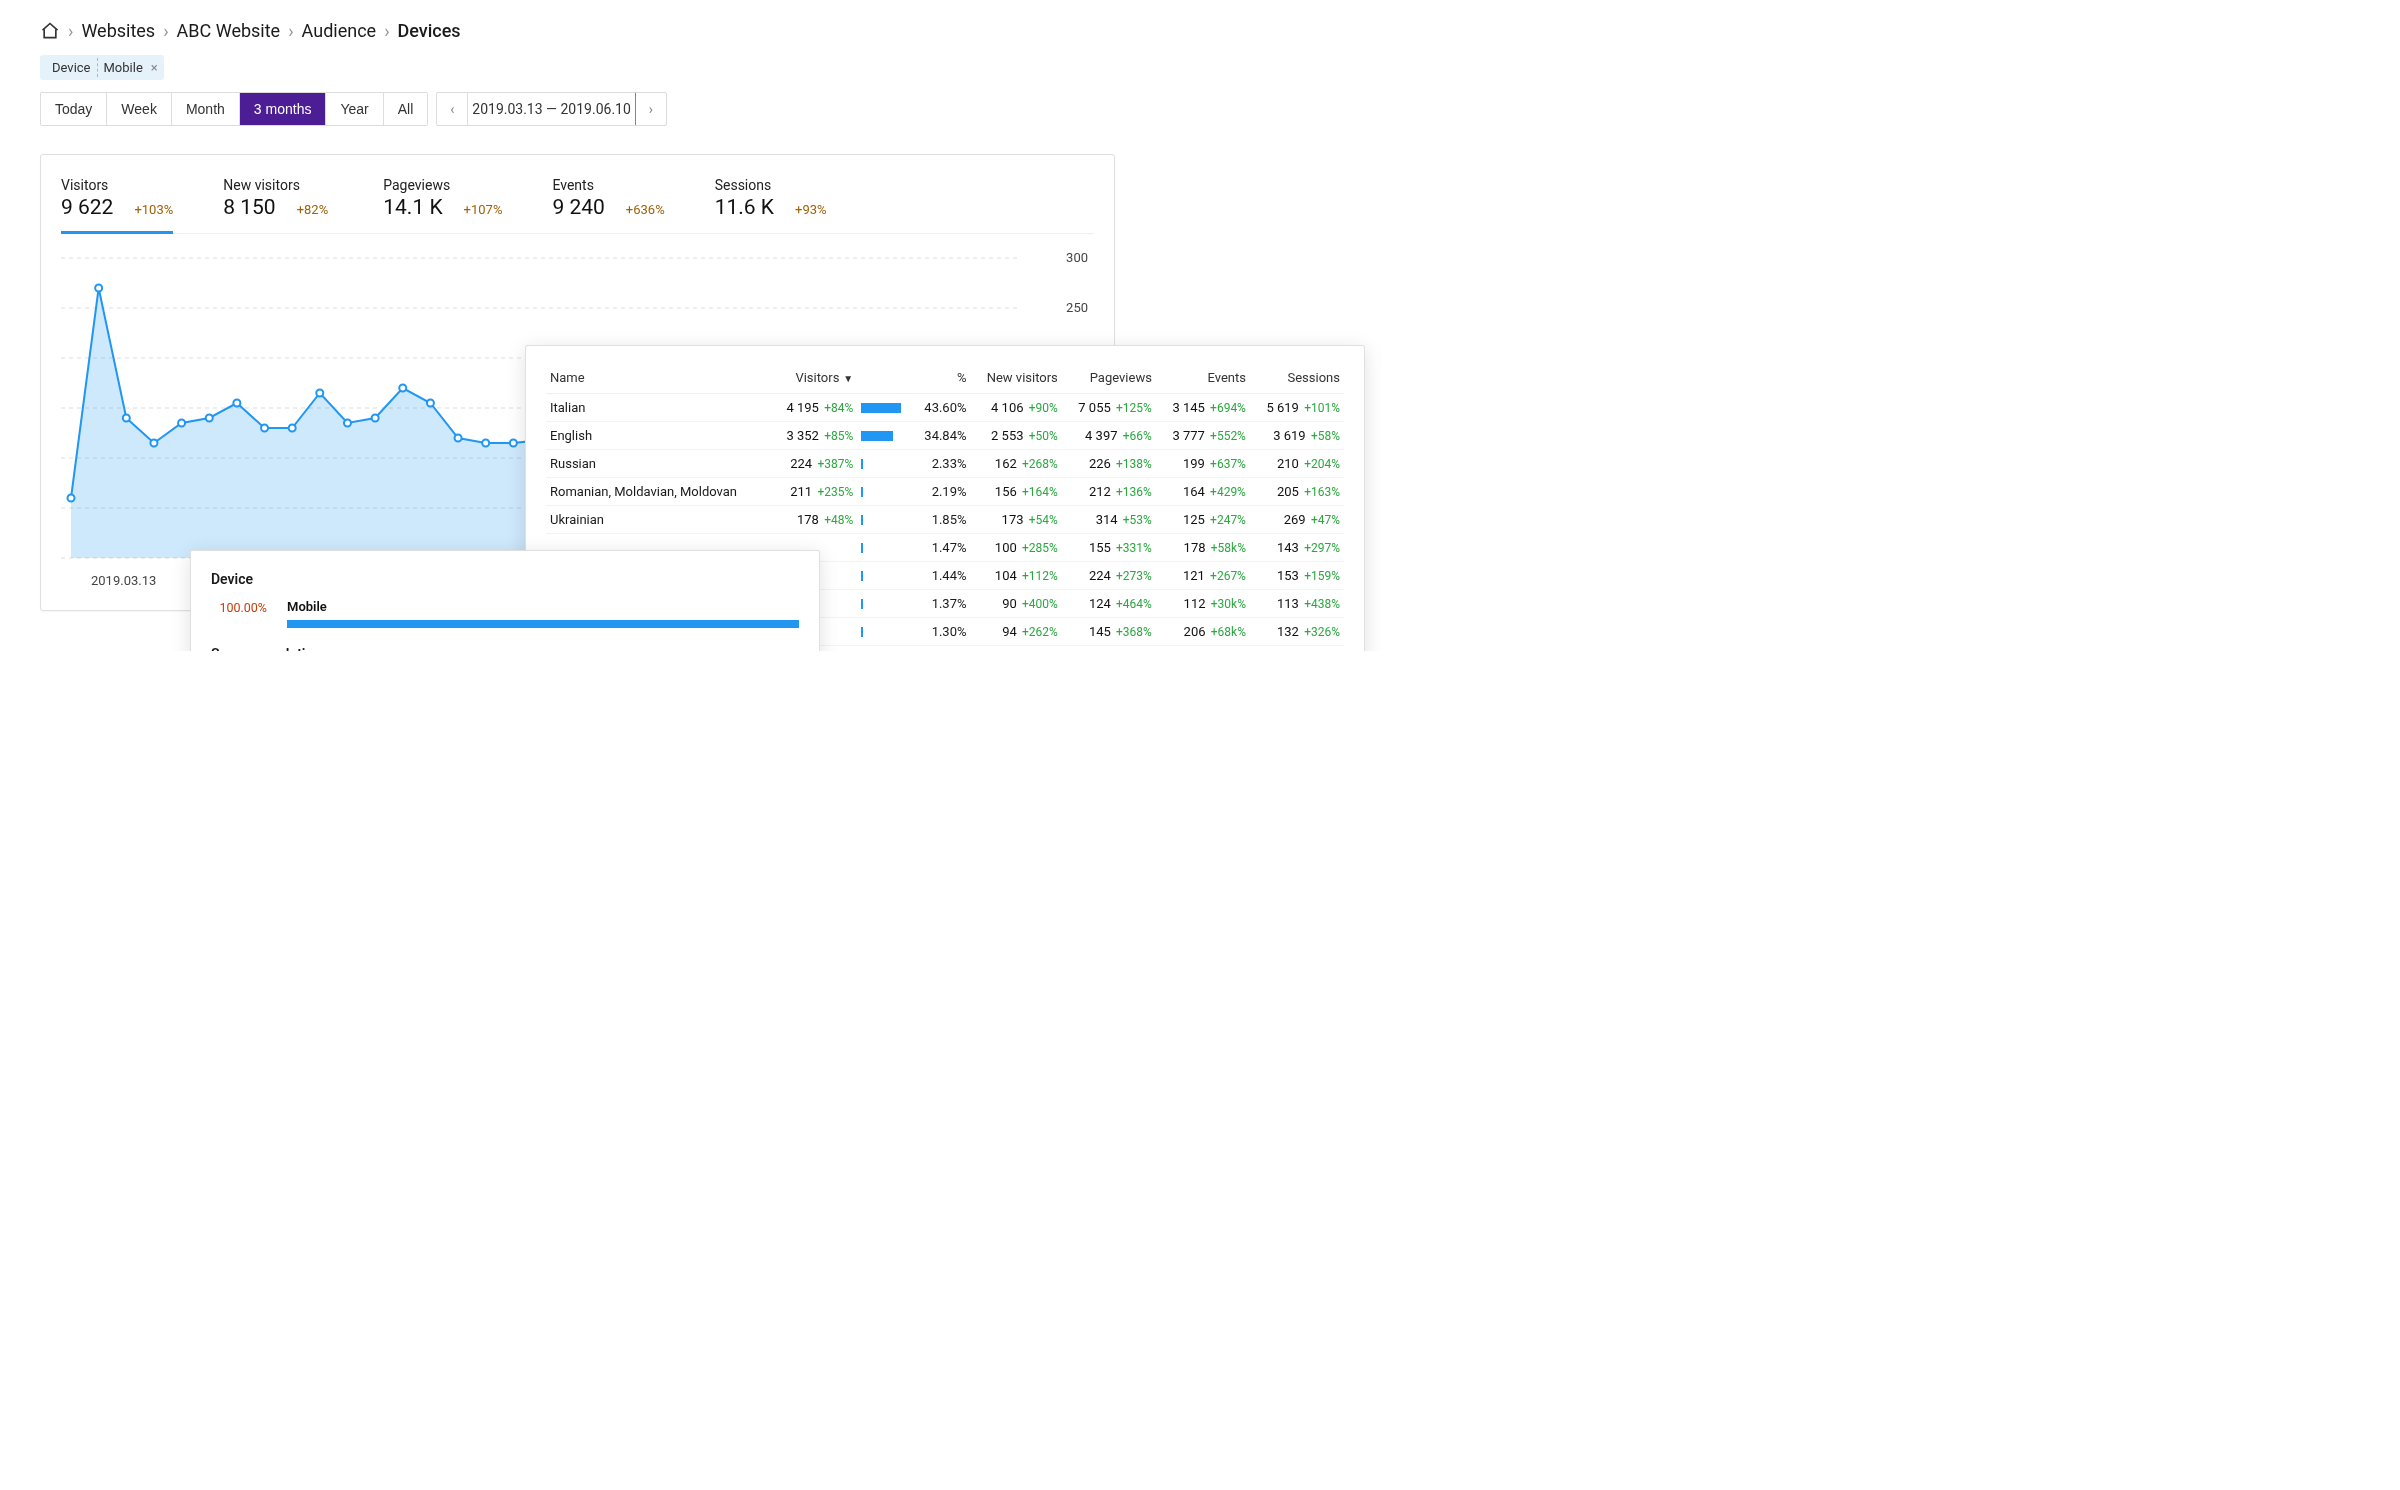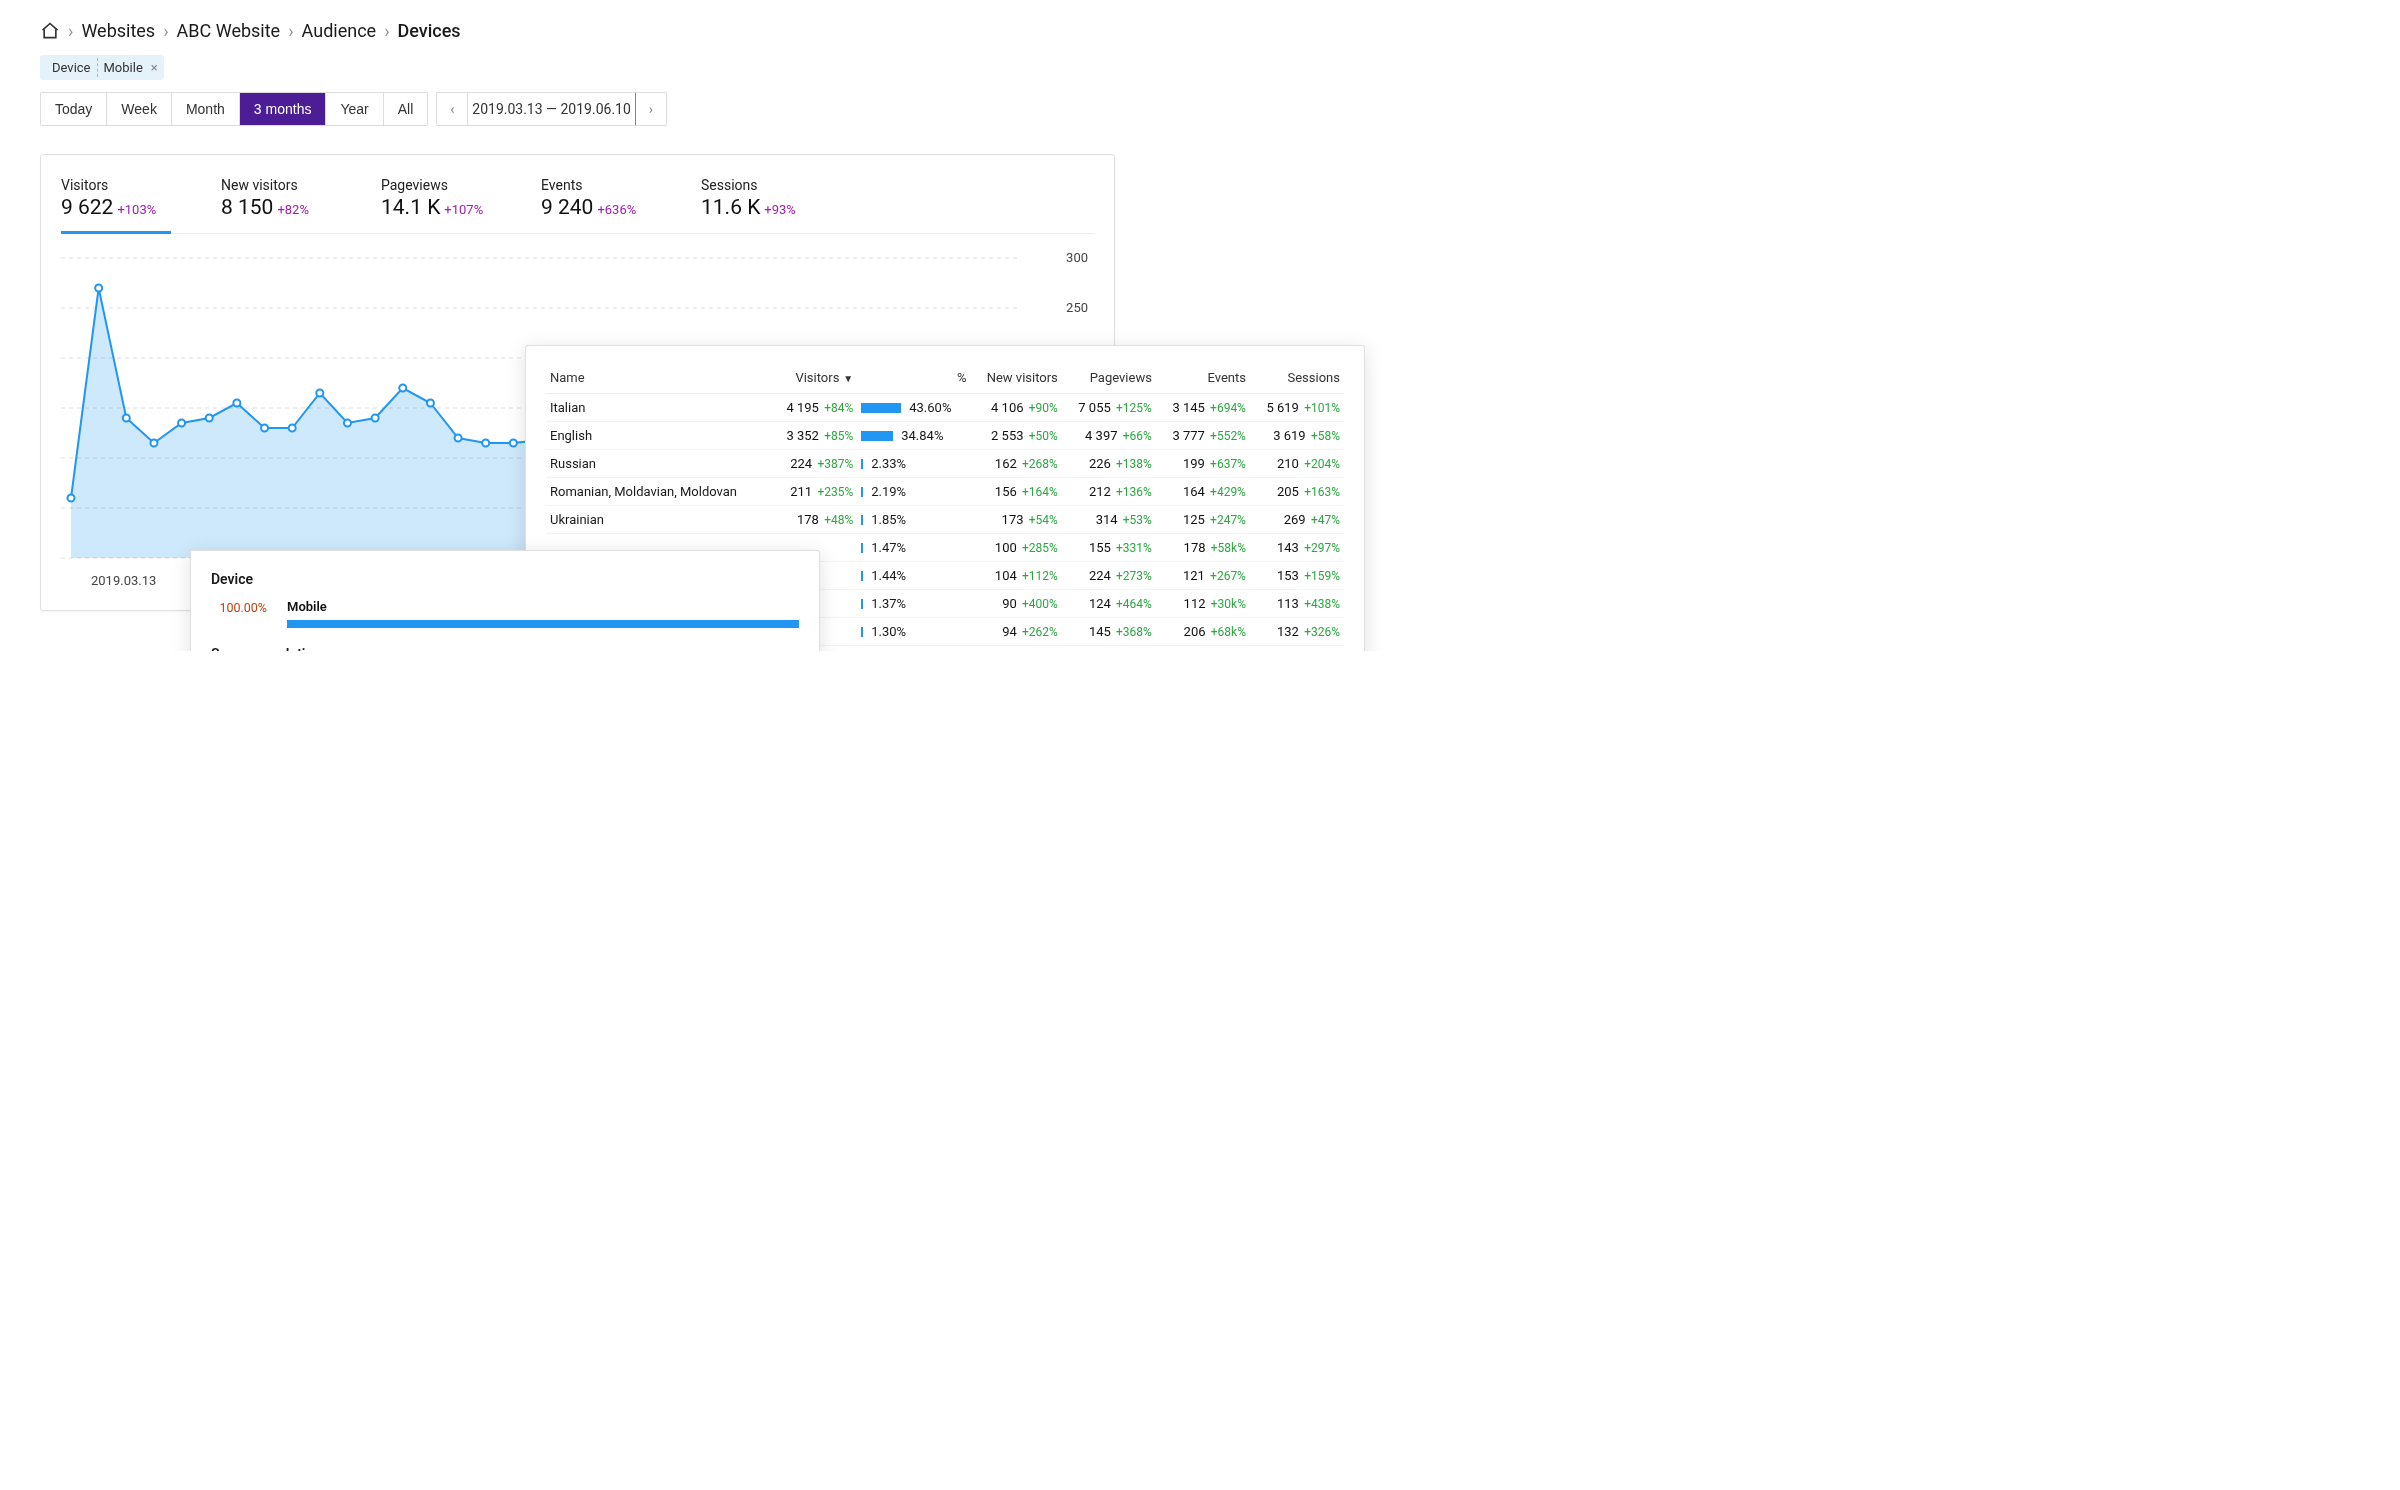--- a/index.html
+++ b/index.html
@@ -20,38 +20,38 @@
 .seg button:last-child{border-right:none}
 .seg button.active{background:#4c1d95;color:#fff}
 .range{display:flex;align-items:center;border:1px solid #dcdcdc;border-radius:2px;margin-left:8px}
 .range .nav{width:30px;text-align:center;color:#888;padding:8px 0;cursor:pointer}
 .range .value{padding:8px 4px;border-left:1px solid #dcdcdc;border-right:1px solid #d946ef;color:#333}
 .main-card{margin-top:28px;border:1px solid #e0e0e0;border-radius:3px;padding:18px 20px 22px;background:#fff;width:1075px;position:relative;box-shadow:0 1px 2px rgba(0,0,0,.04)}
 .metrics{display:flex;gap:50px;border-bottom:1px solid #eee;padding:4px 0 14px}
 .metric{min-width:110px}
 .metric .label{font-size:14px;color:#222;margin-bottom:2px}
 .metric .value{font-size:21px;color:#111}
-.metric .delta{font-size:13px;color:#a21caf;margin-left:4px}
+.metric .delta{font-size:13px;color:#a16207;margin-left:21px}
 .metric.active{border-bottom:3px solid #2196f3;margin-bottom:-15px;padding-bottom:12px}
 .chart-wrap{position:relative;margin-top:14px;height:340px}
 .chart-wrap svg{display:block}
 .y-label{position:absolute;right:6px;font-size:13px;color:#444}
 .x-label{position:absolute;bottom:0;left:30px;font-size:13px;color:#444}
 .float-card{position:absolute;background:#fff;border:1px solid #e0e0e0;border-radius:2px;box-shadow:0 4px 20px rgba(0,0,0,.12);padding:16px 20px}
 .float-table{left:525px;top:345px;width:840px}
 .tabs{display:flex;gap:34px;border-bottom:1px solid #eee;margin-bottom:10px}
 .tab{padding:6px 0;font-size:14px;cursor:pointer;border-bottom:3px solid transparent;margin-bottom:-1px}
 .tab.active{border-bottom-color:#27b36b;font-weight:500}
 .dt{width:100%;border-collapse:collapse;font-size:13px}
 .dt th{font-weight:400;color:#333;text-align:right;padding:8px 4px;border-bottom:1px solid #eee}
 .dt th:first-child{text-align:left}
 .dt td{padding:6px 4px;border-bottom:1px solid #f3f3f3;text-align:right;white-space:nowrap}
 .dt td:first-child{text-align:left}
 .dt td.name-hidden{color:transparent}
-.pct-cell{display:flex;align-items:center;gap:8px;justify-content:flex-start}
+.pct-cell{display:flex;align-items:center;gap:8px;justify-content:space-between}
 .pct-bar{height:10px;background:#2196f3}
 .num{color:#111}
 .dlt{color:#2aa83f;font-size:12px;margin-left:2px}
 .float-bars{left:190px;top:550px;width:630px}
 .bar-block .title{font-weight:600;font-size:14px;margin-bottom:12px;margin-top:4px}
 .bar-row{display:flex;align-items:flex-start;margin-bottom:10px}
 .bar-row .pct{width:56px;font-size:12.5px;color:#c2410c;text-align:right;margin-right:20px;padding-top:1px}
 .bar-row .lab{font-size:13px;font-weight:600;color:#111}
 .bar-row .bar-outer{flex:1}
 .bar-row .bar{height:8px;margin-top:6px}

